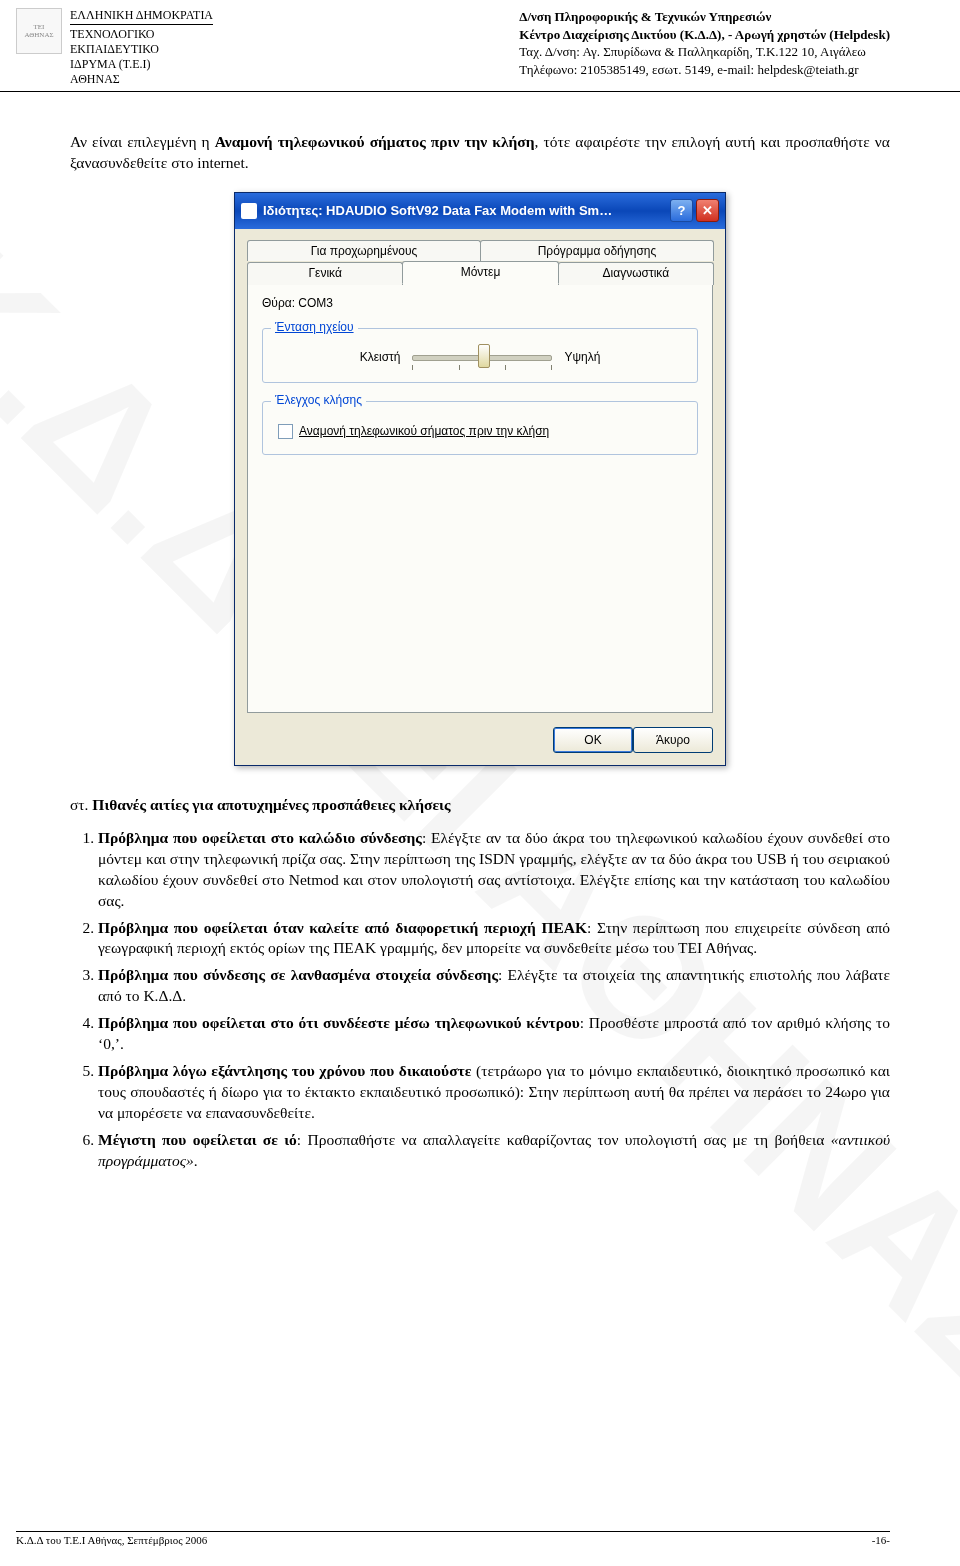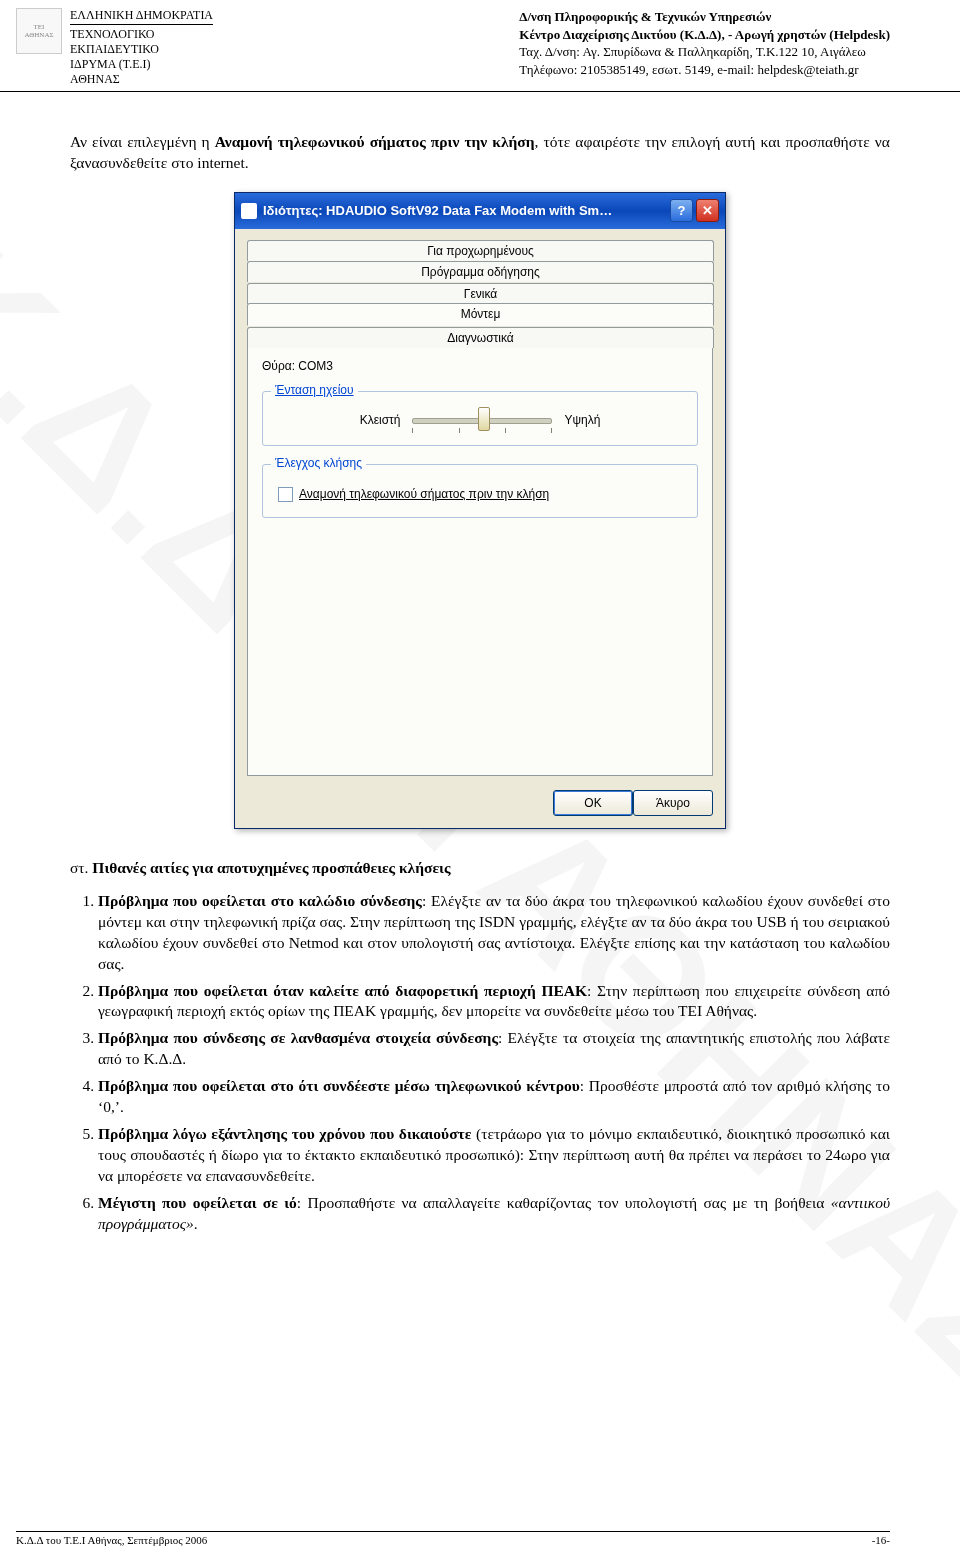--- a/index.html
+++ b/index.html
@@ -108,21 +108,20 @@
   .close-btn { background: linear-gradient(to bottom,#f08070,#d03020); border:1px solid #8a1a0a; color:#fff;}
   .dialog-body {
     background: #ece9d8;
     padding: 10px 12px 12px;
   }
   .tab-row {
     display: flex;
     flex-wrap: wrap;
     margin-bottom: -1px;
     font-size: 12px;
-    flex-direction: column;
   }
   .tab {
     border: 1px solid #919b9c;
     border-bottom: none;
     background: #f8f8f4;
     padding: 3px 10px;
     border-radius: 3px 3px 0 0;
     margin-right: -1px;
     position: relative;
     top: 1px;

